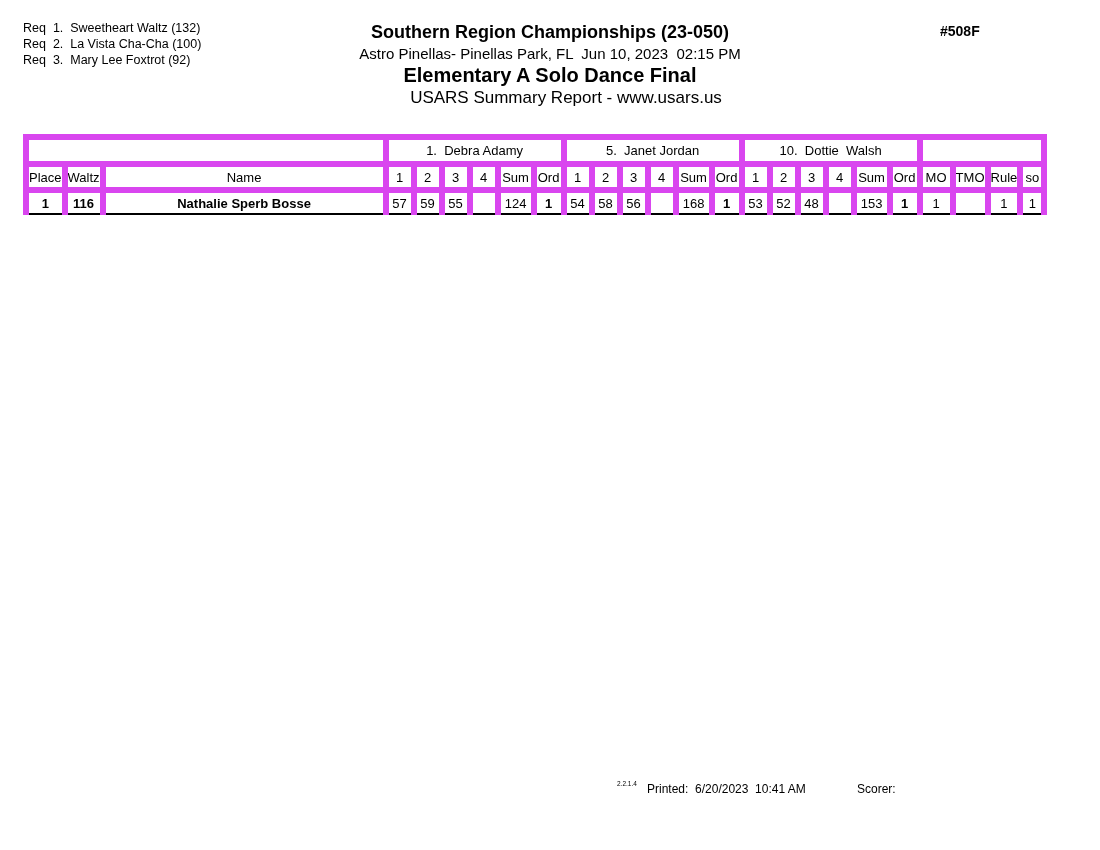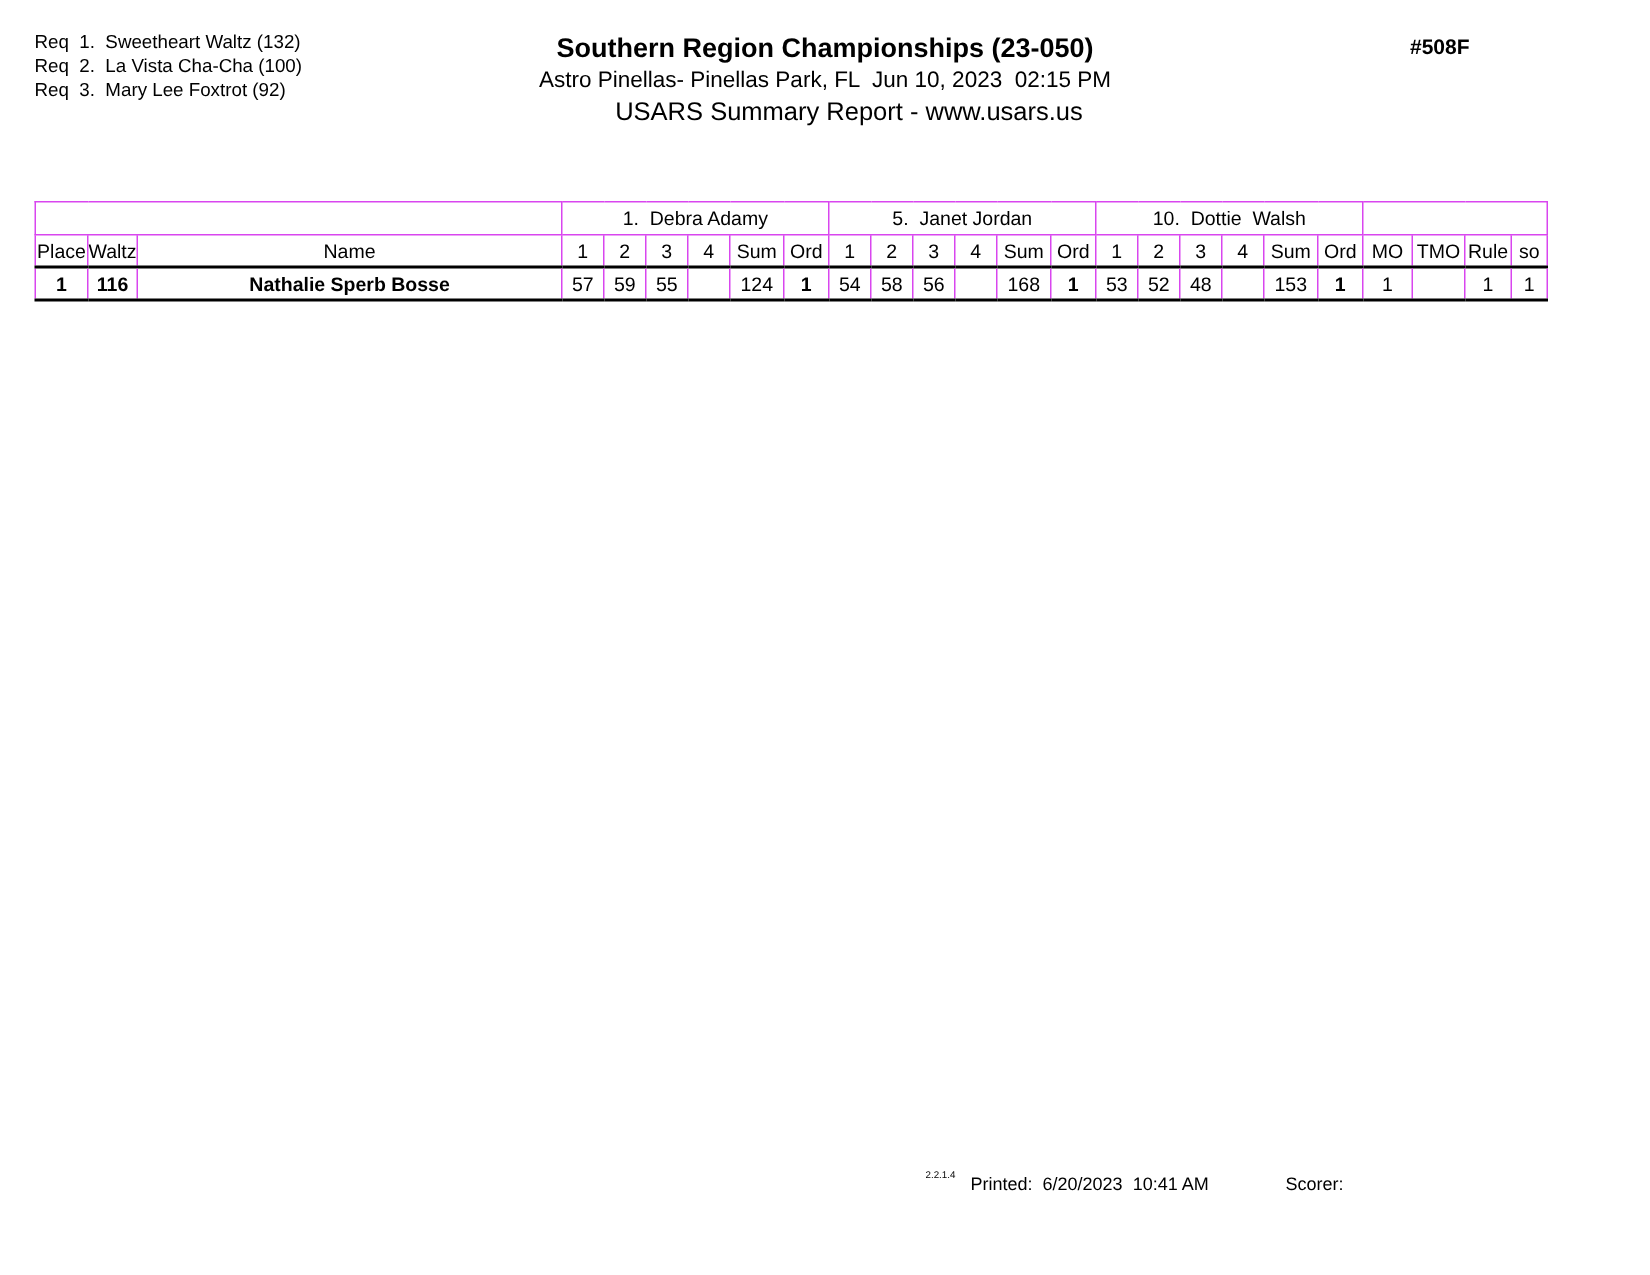--- a/index.html
+++ b/index.html
@@ -19,21 +19,21 @@
   .h-title  { font-size:18px; font-weight:bold; line-height:22px; }
   .h-venue  { font-size:15px; line-height:21px; }
   .h-event  { font-size:20px; font-weight:bold; line-height:23px; }
   .h-report { font-size:17px; line-height:22px;padding-left:32px; }
 
   .report-number { position:absolute; left:904px; top:23px; font-size:14px; font-weight:bold;margin-left:36px; }
 
   
   table.results { position:absolute; left:23px; top:134px; border-collapse:collapse; table-layout:fixed; }
   table.results td {
-    border:1px solid #d946ef; padding:0; height:20px;
+    border:6px solid #d946ef; padding:0; height:20px;
     font-size:13px; text-align:center; vertical-align:middle; overflow:hidden;
   }
   tr.jrow td { height:21px; }
   td.spacer { border:none; }
   td.judge  { text-align:left; padding-left:6px; }
   tr.drow td { border-top:2px solid #000; border-bottom:2px solid #000; }
   td.ord { border-left:3px solid #000; border-right:3px solid #000; }
   td.left { text-align:left; padding-left:3px; }
   td.name { text-align:left; padding-left:5px; }
   td.sumv { text-align:right; padding-right:3px; }
@@ -49,20 +49,21 @@
 
 <div class="req-list">
   <div class="pre">Req  1.  Sweetheart Waltz (132)</div>
   <div class="pre">Req  2.  La Vista Cha-Cha (100)</div>
   <div class="pre">Req  3.  Mary Lee Foxtrot (92)</div>
 </div>
 
 <div class="header-block">
   <div class="h-title">Southern Region Championships (23-050)</div>
   <div class="h-venue pre">Astro Pinellas- Pinellas Park, FL  Jun 10, 2023  02:15 PM</div>
+  <div class="h-event">Elementary A Solo Dance Final</div>
   <div class="h-report">USARS Summary Report - www.usars.us</div>
 </div>
 
 <div class="report-number">#508F</div>
 
 <table class="results">
   <colgroup>
     <col style="width:35px">
       <col style="width:33px">
       <col style="width:283px">

